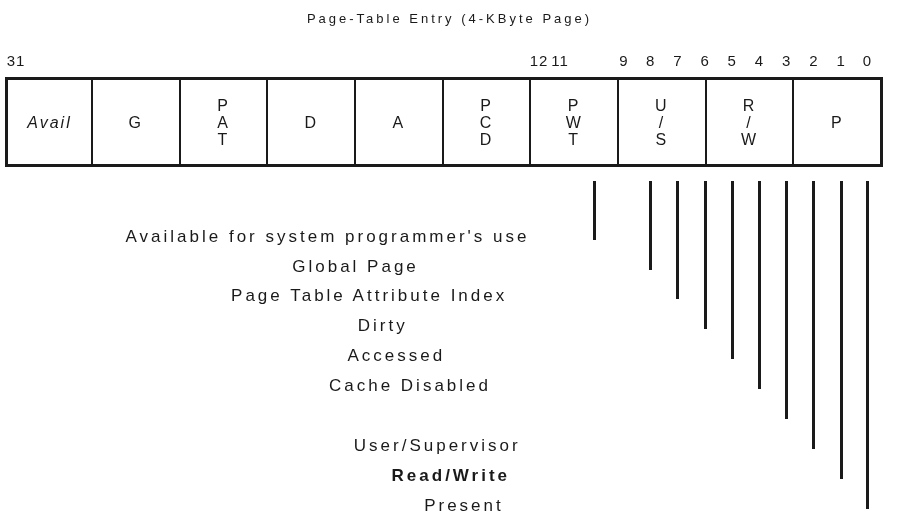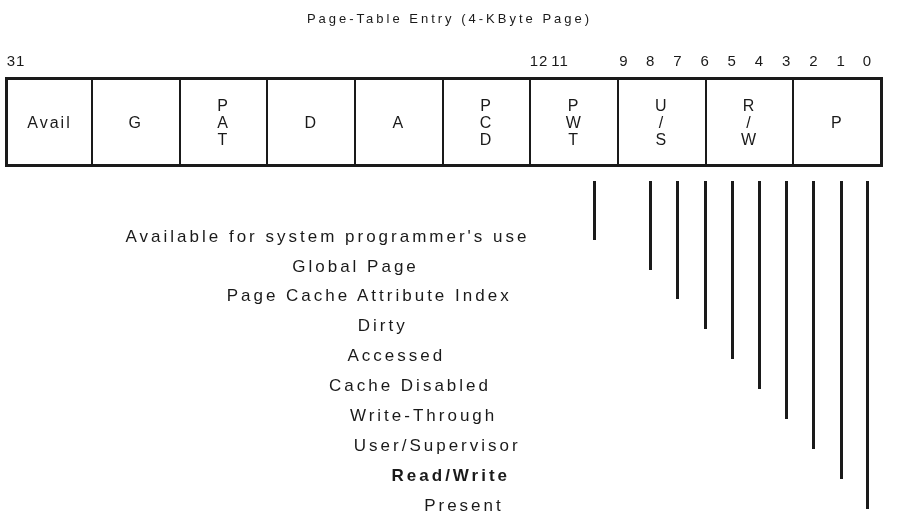--- a/index.html
+++ b/index.html
@@ -49,21 +49,21 @@
       <span class="bit-num" style="left: 677.828px;">7</span>
       <span class="bit-num" style="left: 705.047px;">6</span>
       <span class="bit-num" style="left: 732.266px;">5</span>
       <span class="bit-num" style="left: 759.484px;">4</span>
       <span class="bit-num" style="left: 786.703px;">3</span>
       <span class="bit-num" style="left: 813.922px;">2</span>
       <span class="bit-num" style="left: 841.141px;">1</span>
       <span class="bit-num" style="left: 867.359px;">0</span>
     </div>
   <div class="box" id="box">
-      <div class="cell" style="flex: 0 0 85px;">
+      <div class="cell" style="flex: 0 0 85px; font-style: italic;">
         <span class="cell-label">Avail</span>
       </div>
       <div class="cell" style="flex: 1 1 0px;">
         <span class="cell-label">G</span>
       </div>
       <div class="cell" style="flex: 1 1 0px;">
         <span class="cell-label">P
 A
 T</span>
       </div>
@@ -103,41 +103,40 @@
         <span class="legend-text">Available for system programmer's use</span>
         <span class="leader-line"></span>
       </div>
       <div class="vline" style="left: 649.109px; top: 181px; height: 88.5px;"></div>
       <div class="legend-row" style="left: 59px; top: 257px; width: 593.109px;">
         <span class="legend-text">Global Page</span>
         <span class="leader-line"></span>
       </div>
       <div class="vline" style="left: 676.328px; top: 181px; height: 117.5px;"></div>
       <div class="legend-row" style="left: 59px; top: 286px; width: 620.328px;">
-        <span class="legend-text">Page Cache Attribute Index</span>
+        <span class="legend-text">Page Table Attribute Index</span>
         <span class="leader-line"></span>
       </div>
       <div class="vline" style="left: 703.547px; top: 181px; height: 147.5px;"></div>
       <div class="legend-row" style="left: 59px; top: 316px; width: 647.547px;">
         <span class="legend-text">Dirty</span>
         <span class="leader-line"></span>
       </div>
       <div class="vline" style="left: 730.766px; top: 181px; height: 177.5px;"></div>
       <div class="legend-row" style="left: 59px; top: 346px; width: 674.766px; gap: 32px;">
         <span class="legend-text">Accessed</span>
         <span class="leader-line"></span>
       </div>
       <div class="vline" style="left: 757.984px; top: 181px; height: 207.5px;"></div>
       <div class="legend-row" style="left: 59px; top: 376px; width: 701.984px;">
         <span class="legend-text">Cache Disabled</span>
         <span class="leader-line"></span>
       </div>
       <div class="vline" style="left: 785.203px; top: 181px; height: 237.5px;"></div>
       <div class="legend-row" style="left: 59px; top: 406px; width: 729.203px;">
-        <span class="legend-text">Write-Through</span>
         <span class="leader-line"></span>
       </div>
       <div class="vline" style="left: 812.422px; top: 181px; height: 267.5px;"></div>
       <div class="legend-row" style="left: 59px; top: 436px; width: 756.422px;">
         <span class="legend-text">User/Supervisor</span>
         <span class="leader-line"></span>
       </div>
       <div class="vline" style="left: 839.641px; top: 181px; height: 297.5px;"></div>
       <div class="legend-row" style="left: 59px; top: 466px; width: 783.641px; font-weight: bold;">
         <span class="legend-text">Read/Write</span>

